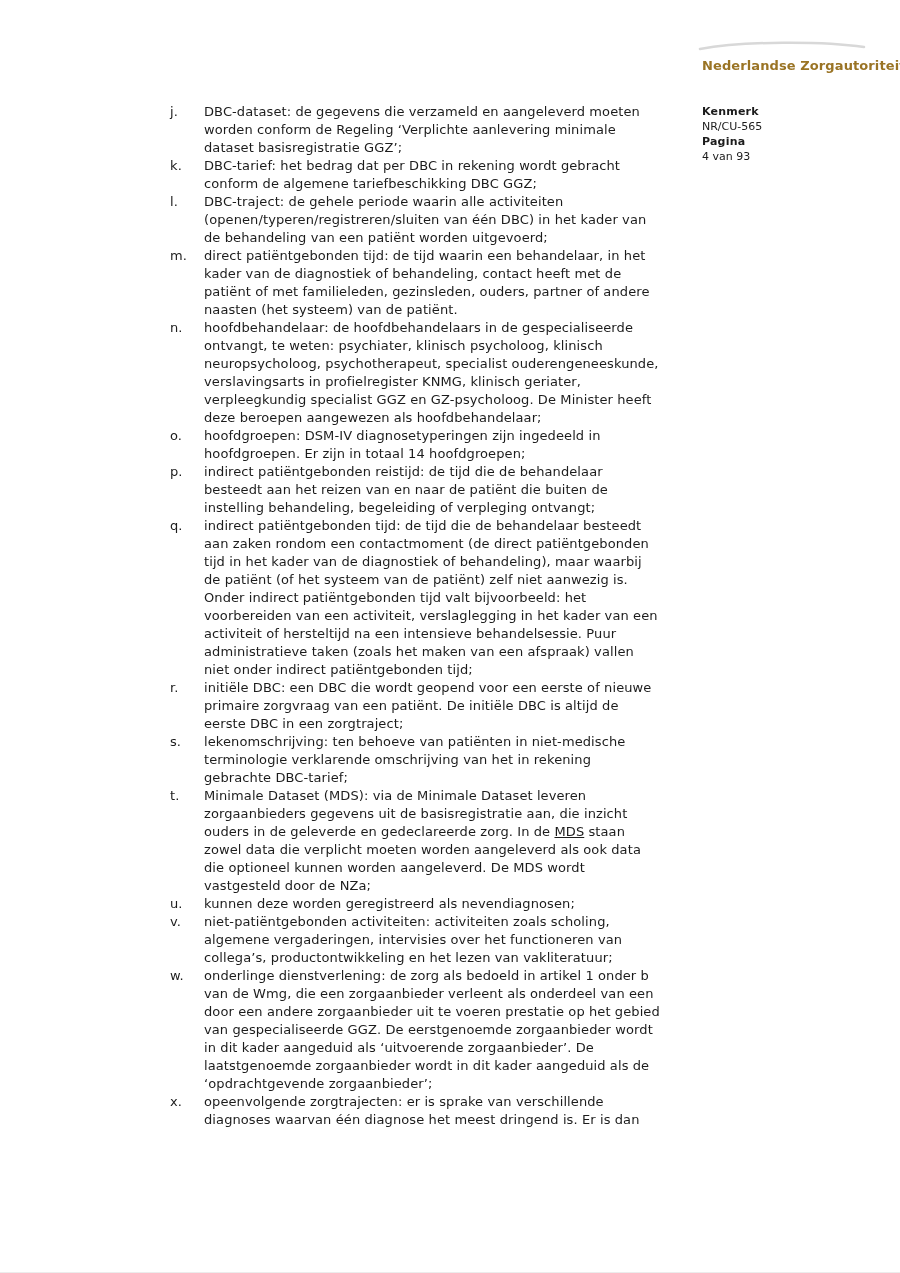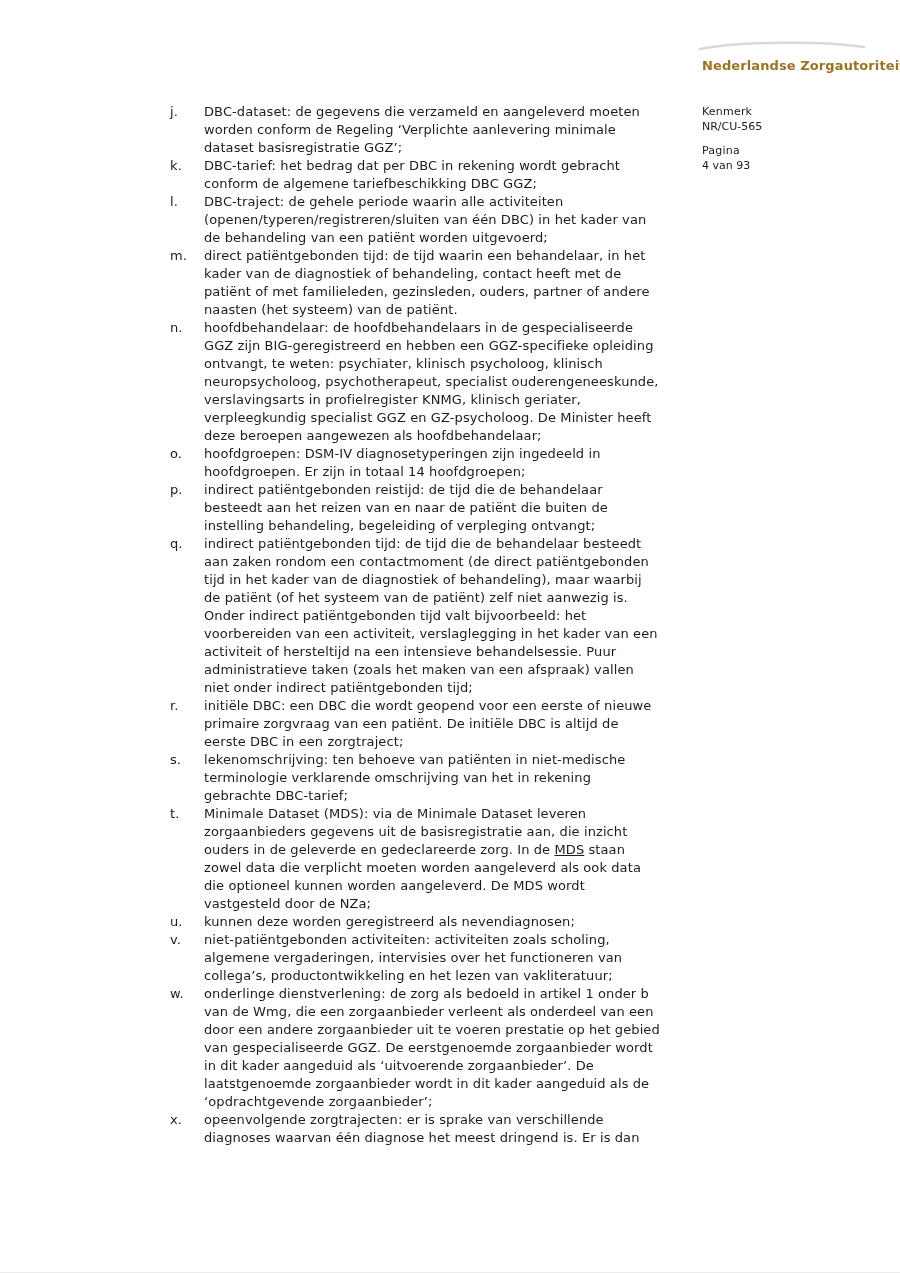--- a/index.html
+++ b/index.html
@@ -25,24 +25,24 @@
     font-weight: bold;
     letter-spacing: 0.1px;
     white-space: nowrap;
   }
   .meta {
     position: absolute;
     left: 702px;
     top: 105px;
     width: 170px;
   }
-  .meta-block + .meta-block { margin-top: 9px; }
+  .meta-block + .meta-block { }
   .meta-label {
     font-size: 11px;
-    font-weight: normal;
+    font-weight: bold;
     line-height: 14px;
     letter-spacing: 0.2px;
   }
   .meta-value {
     font-size: 11px;
     line-height: 16px;
   }
   .content {
     position: absolute;
     left: 170px;
@@ -121,21 +121,20 @@
           <div class="def-line">direct patiëntgebonden tijd: de tijd waarin een behandelaar, in het</div>
           <div class="def-line">kader van de diagnostiek of behandeling, contact heeft met de</div>
           <div class="def-line">patiënt of met familieleden, gezinsleden, ouders, partner of andere</div>
           <div class="def-line">naasten (het systeem) van de patiënt.</div>
         </div>
       </div>
       <div class="def-item">
         <div class="def-marker">n.</div>
         <div class="def-lines">
           <div class="def-line">hoofdbehandelaar: de hoofdbehandelaars in de gespecialiseerde</div>
-          <div class="def-line">GGZ zijn BIG-geregistreerd en hebben een GGZ-specifieke opleiding</div>
           <div class="def-line">ontvangt, te weten: psychiater, klinisch psycholoog, klinisch</div>
           <div class="def-line">neuropsycholoog, psychotherapeut, specialist ouderengeneeskunde,</div>
           <div class="def-line">verslavingsarts in profielregister KNMG, klinisch geriater,</div>
           <div class="def-line">verpleegkundig specialist GGZ en GZ-psycholoog. De Minister heeft</div>
           <div class="def-line">deze beroepen aangewezen als hoofdbehandelaar;</div>
         </div>
       </div>
       <div class="def-item">
         <div class="def-marker">o.</div>
         <div class="def-lines">

